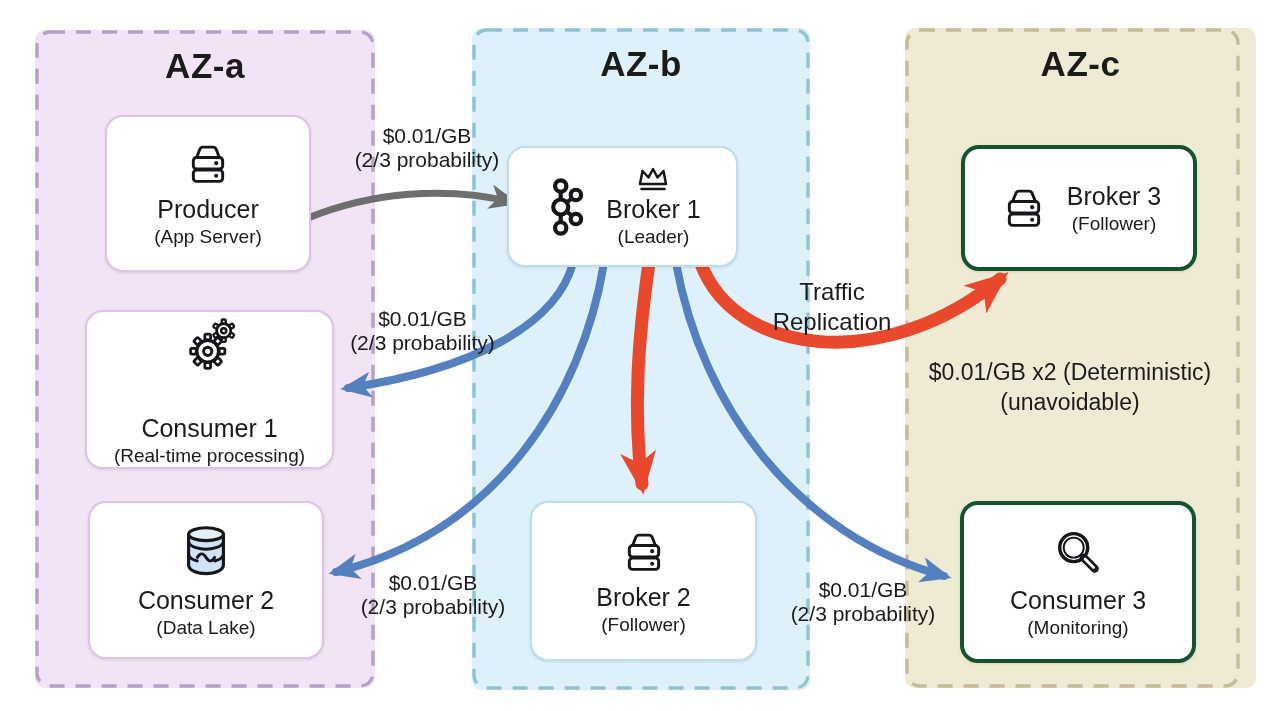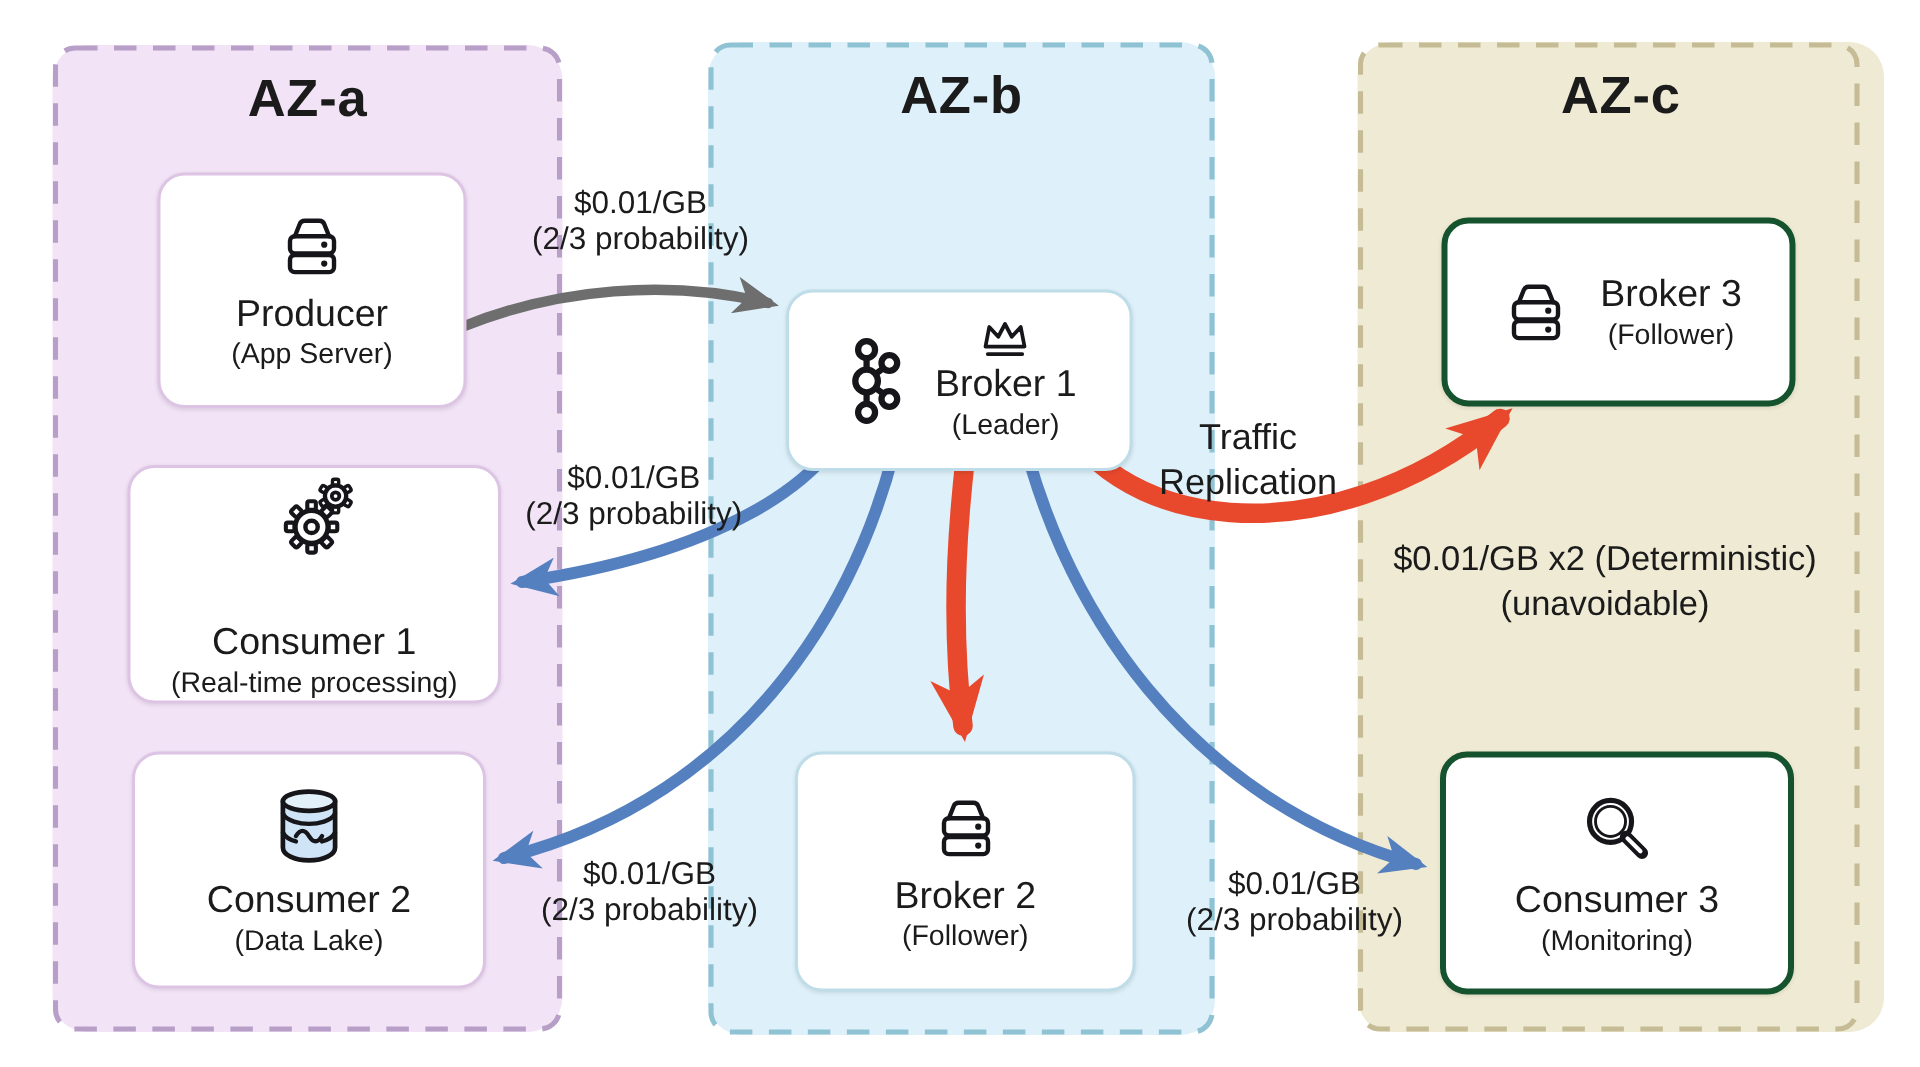--- a/index.html
+++ b/index.html
@@ -2,21 +2,21 @@
 <html style="--arrow-blue: #5580c0; --arrow-red: #e8492c; --arrow-gray: #6e6e6e; --zone-a-bg: #f2e3f6; --zone-a-border: #b79fc7; --zone-b-bg: #def0f9; --zone-b-border: #8fc3d4; --zone-c-bg: #efead3; --zone-c-border: #c5bc96;"><head>
 <meta charset="utf-8">
 <style>
   html,body{margin:0;padding:0;background:#ffffff;}
   #stage{
     position:relative;width:1280px;height:711px;overflow:hidden;
     background:#ffffff;
     font-family:"Liberation Sans", sans-serif;
     color:#1b1b1b;
   }
-  .zone{position:absolute;border-radius:23px;z-index:1;}
+  .zone{position:absolute;border-radius:10px;z-index:1;}
   .zone svg.zborder{position:absolute;left:0;top:0;}
   #zone-a{left:35px;top:30px;width:340px;height:658px;background:var(--zone-a-bg,#f2e3f6);}
   #zone-b{left:472px;top:28px;width:338px;height:662px;background:var(--zone-b-bg,#def0f9);}
   #zone-c{left:905px;top:28px;width:351px;height:660px;background:var(--zone-c-bg,#efead3);}
   .zone-title{
     position:absolute;top:16px;left:0;right:0;text-align:center;
     font-size:35px;font-weight:700;letter-spacing:.5px;z-index:3;
   }
   #arrows{position:absolute;left:0;top:0;z-index:2;pointer-events:none;}
   .node{
@@ -28,21 +28,21 @@
   .node.horiz{flex-direction:row;gap:16px;}
   .border-a{border:2px solid #ddc4e4;}
   .border-b{border:2px solid #bedde8;}
   .border-c{border:4px solid #14532d;}
   .node-label{font-size:25px;font-weight:500;line-height:28px;text-align:center;}
   .node-sublabel{font-size:19px;line-height:23px;text-align:center;}
   .node .txt{display:flex;flex-direction:column;align-items:center;gap:2px;}
   #node-producer{left:105px;top:115px;width:202px;height:153px;}
   #node-consumer1{left:85px;top:310px;width:245px;height:155px;justify-content:space-between;}
   #node-consumer2{left:88px;top:501px;width:232px;height:154px;}
-  #node-broker1{left:524px;top:146px;width:227px;height:117px;margin-top:47px;}
+  #node-broker1{left:507px;top:146px;width:227px;height:117px;}
   #node-broker2{left:530px;top:501px;width:223px;height:156px;}
   #node-broker3{left:961px;top:145px;width:228px;height:118px;}
   #node-consumer3{left:960px;top:501px;width:228px;height:154px;}
   .edge-label{
     position:absolute;z-index:3;text-align:center;
     font-size:21px;line-height:24px;font-weight:500;
   }
   .edge-label span{display:block;}
   #lbl-cost1{left:322px;top:124px;width:210px;}
   #lbl-cost2{left:330px;top:307px;width:185px;}

